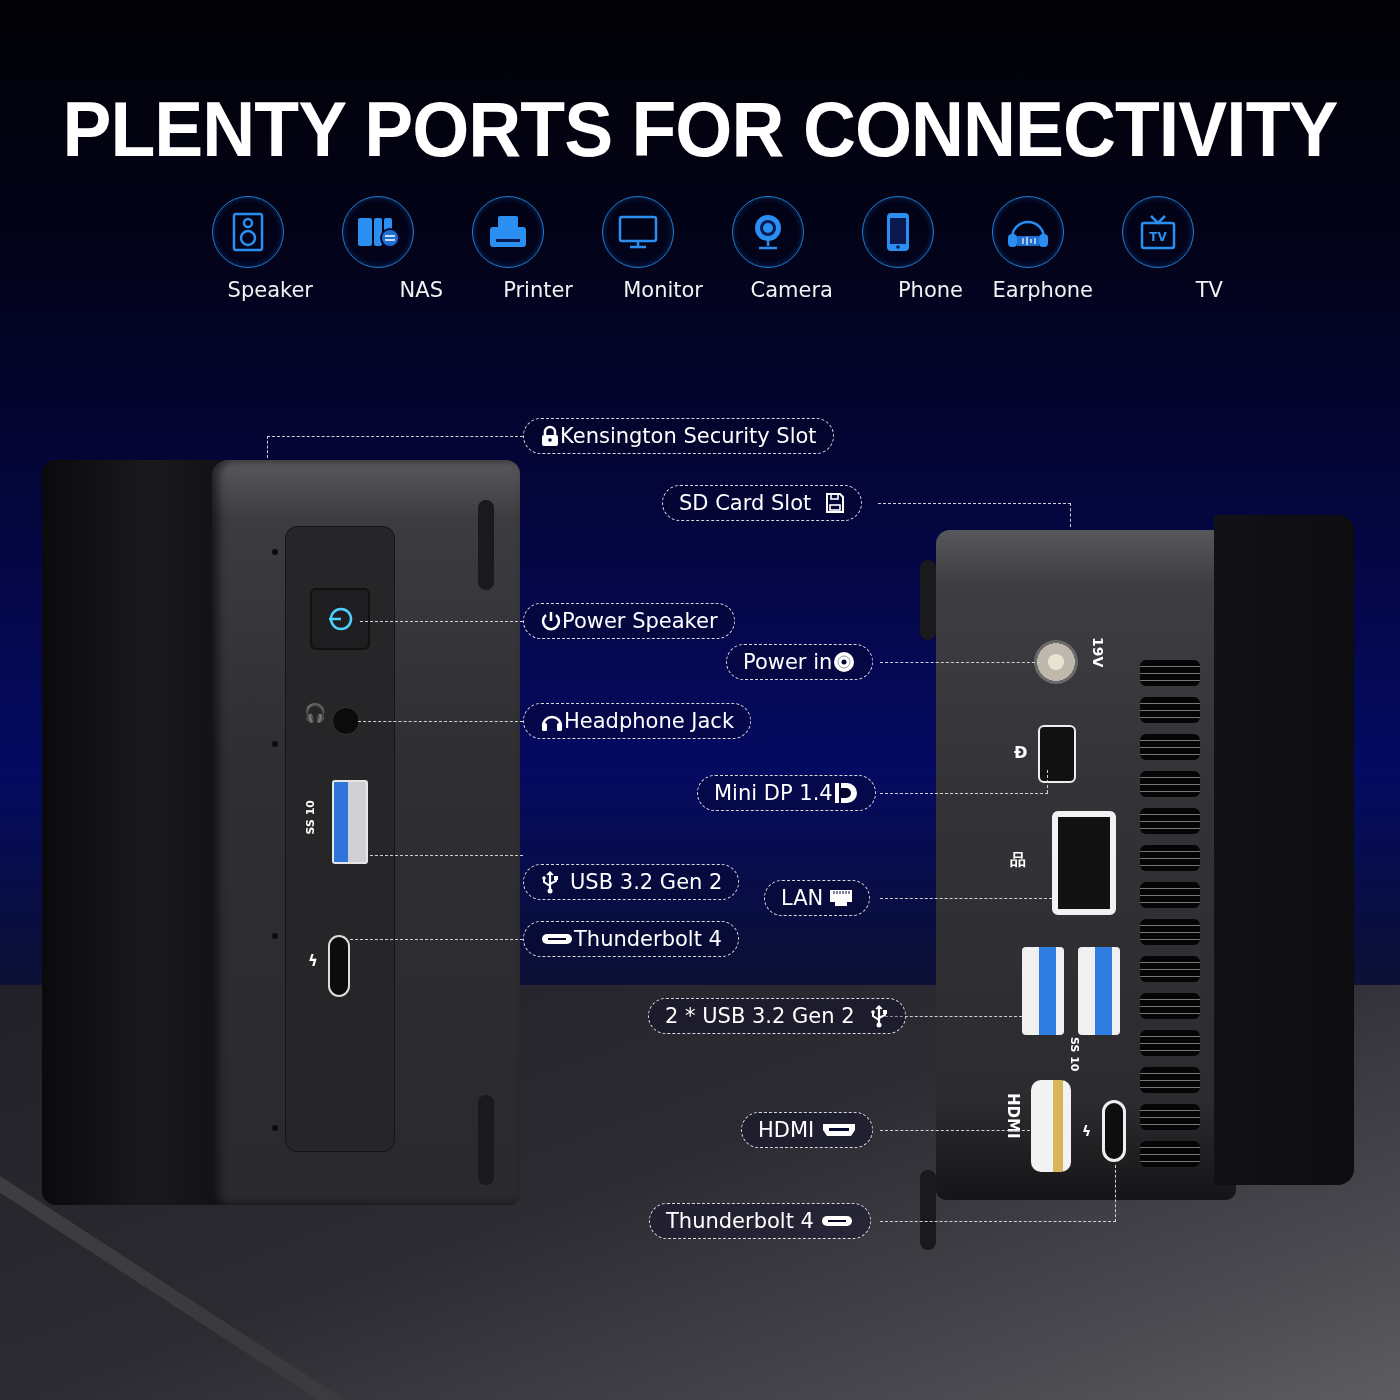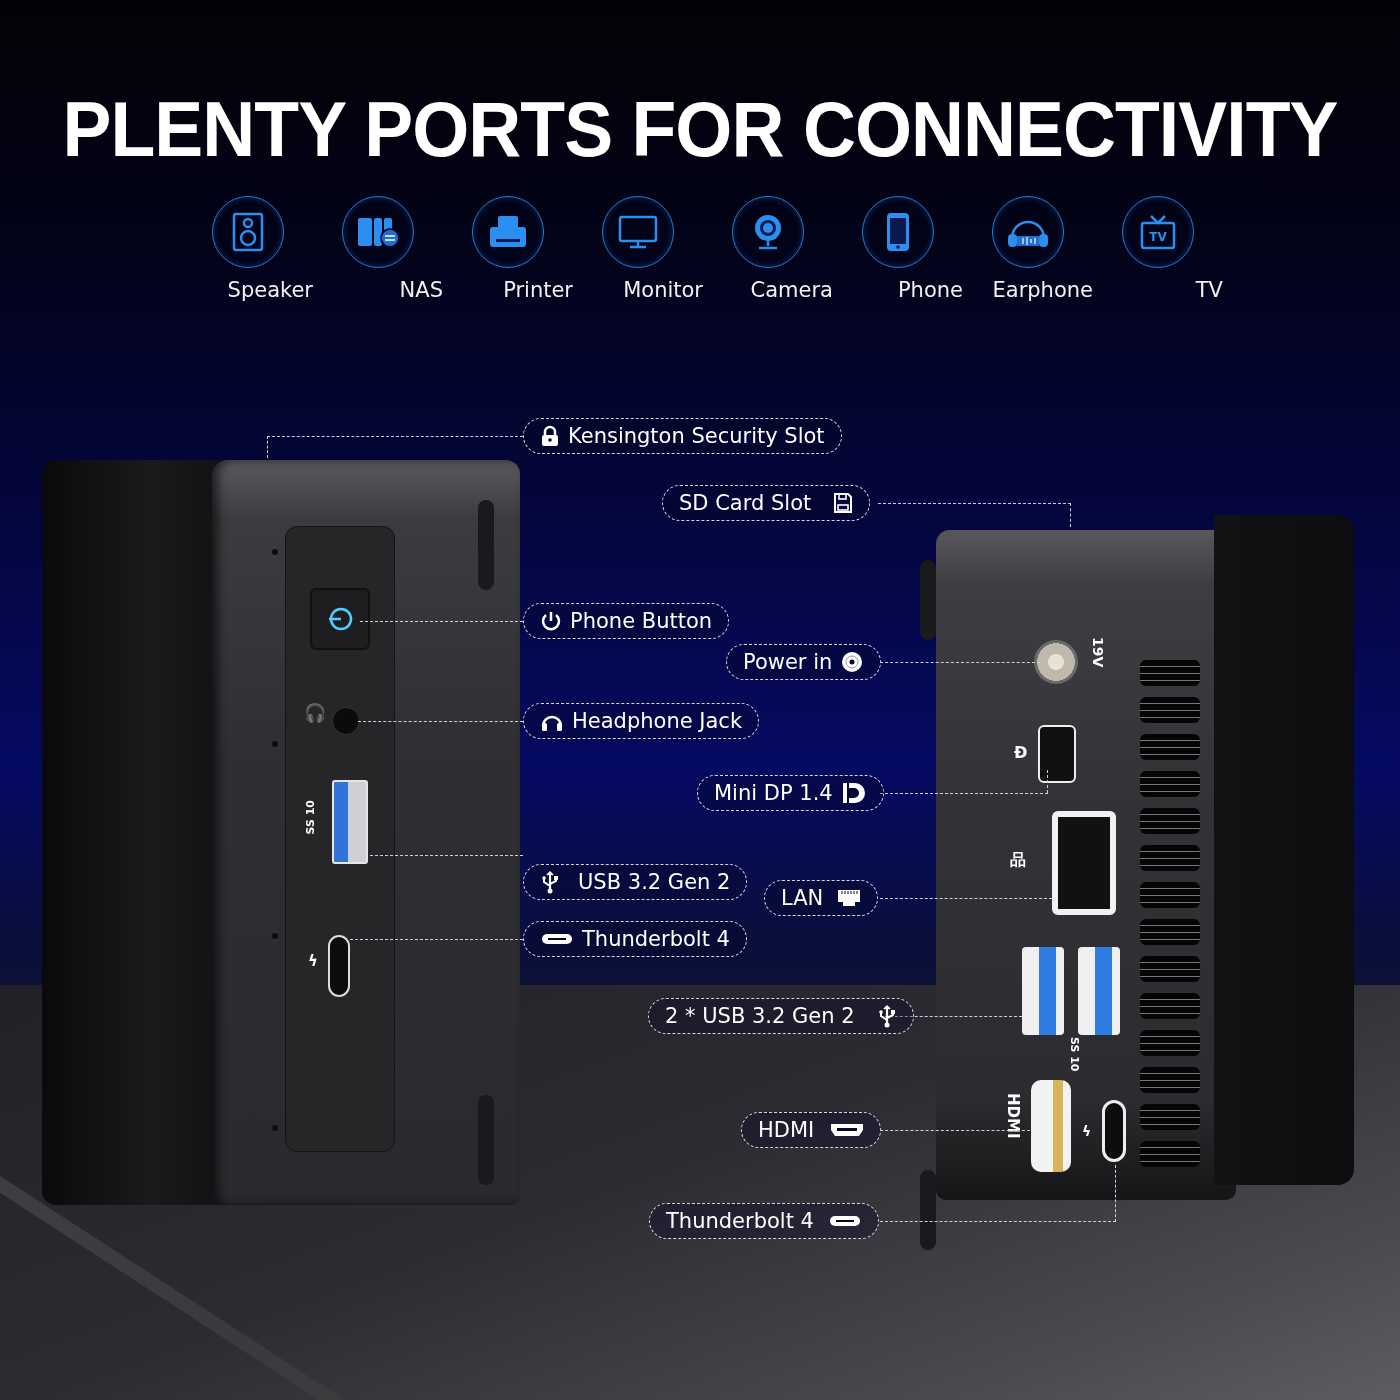--- a/index.html
+++ b/index.html
@@ -88,21 +88,21 @@
   }
   .vent {
     position: absolute; width: 60px; height: 26px; border-radius: 6px;
     background: repeating-linear-gradient(180deg, #050506 0 6px, #777 6px 7px);
   }
   .rport { position: absolute; }
 
   
   .callout {
     position: absolute; height: 36px; border: 1.5px dashed #d9d9e0; border-radius: 18px;
-    display: flex; align-items: center; gap: 8px; padding: 0 16px;
+    display: flex; align-items: center; gap: 0; padding: 0 16px;
     font-size: 21px; color: #fff; white-space: nowrap;
     background: rgba(5,5,40,0.35);
   }
   .callout svg { flex: none; }
   .line { position: absolute; border-top: 1.5px dashed #d0d0d8; height: 0; }
   .vline { position: absolute; border-left: 1.5px dashed #d0d0d8; width: 0; }
 </style>
 </head>
 <body>
 
@@ -286,21 +286,21 @@
       <rect x="2" y="10" width="16" height="11" rx="2" fill="#fff"></rect>
       <circle cx="10" cy="15" r="1.8" fill="#050530"></circle>
     </svg>
   <span>Kensington Security Slot</span>
 </div>
 <div class="callout" style="left:523px;top:603px">
   <svg width="22" height="22" viewBox="0 0 22 22">
       <path d="M6 5a8 8 0 1 0 10 0" fill="none" stroke="#fff" stroke-width="2.5"></path>
       <path d="M11 2v9" stroke="#fff" stroke-width="2.5"></path>
     </svg>
-  <span>Phone Button</span>
+  <span>Power Speaker</span>
 </div>
 <div class="callout" style="left:523px;top:703px">
   <svg width="24" height="22" viewBox="0 0 24 22">
       <path d="M3 16a9 9 0 0 1 18 0" fill="none" stroke="#fff" stroke-width="2.5"></path>
       <rect x="2" y="13" width="5" height="8" rx="1.5" fill="#fff"></rect>
       <rect x="17" y="13" width="5" height="8" rx="1.5" fill="#fff"></rect>
     </svg>
   <span>Headphone Jack</span>
 </div>
 <div class="callout" style="left:523px;top:864px">

